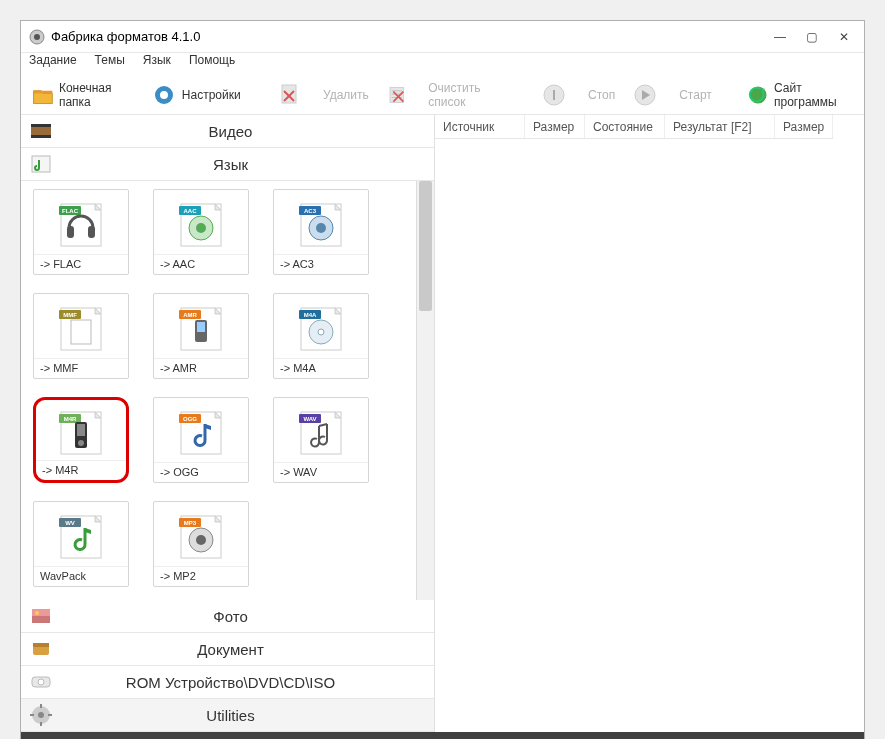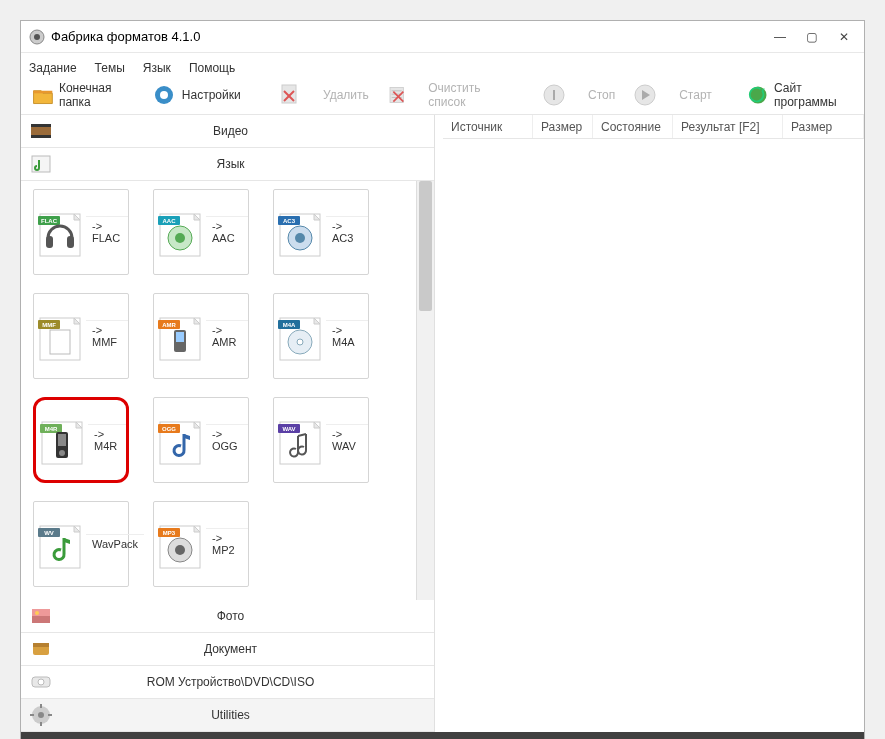--- a/index.html
+++ b/index.html
@@ -3,38 +3,38 @@
 <meta charset="utf-8">
 <style>
 * { box-sizing: border-box; margin: 0; padding: 0; font-family: "Segoe UI", Tahoma, sans-serif; }
 body { background: #f0f0f0; display: flex; justify-content: center; padding: 20px; }
 .window { width: 885px; height: 739px; background: #fff; border: 1px solid #b0b0b0; display: flex; flex-direction: column; position: relative; }
 .titlebar { height: 32px; display: flex; align-items: center; padding: 0 8px; border-bottom: 1px solid #e8e8e8; }
 .app-icon { width: 16px; height: 16px; margin-right: 6px; }
 .title-text { font-size: 13px; color: #000; flex: 1; }
 .win-controls { display: flex; gap: 20px; padding-right: 6px; }
 .win-btn { width: 12px; height: 12px; display: flex; justify-content: center; align-items: center; cursor: pointer; font-size: 12px; color:#444;}
-.menubar { height: 22px; display: flex; align-items: flex-end; padding: 0 8px; gap: 18px; font-size: 12px; color: #333; }
+.menubar { height: 22px; display: flex; align-items: flex-start; padding: 0 8px; gap: 18px; font-size: 12px; color: #333; }
 .menubar span { cursor: pointer; }
 .toolbar { height: 40px; display: flex; padding: 2px 6px; border-bottom: 1px solid #e6e6e6; gap: 8px; }
 .toolbtn { display: flex; align-items: center; gap: 4px; font-size: 12px; color: #333; padding: 2px 4px; cursor: pointer; }
 .toolbtn.dim { color: #b3b3b3; gap: 20px; }
 .toolicon { width: 28px; height: 28px; display: inline-block; }
 .body { flex: 1; display: flex; overflow: hidden; }
 .left { width: 414px; display: flex; flex-direction: column; border-right: 1px solid #e0e0e0;}
-.right { flex: 1; display: flex; flex-direction: column; padding-left: 8px; }
+.right { flex: 1; display: flex; flex-direction: row; }
 .cat-row { height: 33px; display: flex; align-items: center; border-bottom: 1px solid #e6e6e6; background:#fff; cursor:pointer;}
 .cat-row.sel { background:#f4f4f4;}
 .cat-icon { width: 24px; height: 24px; margin: 0 8px; }
-.cat-label { flex: 1; text-align: center; font-size: 12px; color: #333; padding-right:34px;}
+.cat-label { flex: 1; text-align: center; font-size: 15px; color: #333; padding-right:34px;}
 .formats-wrap { flex: 1; display:flex; overflow:hidden; background:#fff;}
 .formats { flex:1; display: flex; flex-wrap: wrap; align-content: flex-start; gap: 18px 24px; padding: 8px 6px 8px 12px; overflow:hidden;}
 .vscroll { width: 18px; background:#f1f1f1; border-left:1px solid #ddd; position:relative;}
 .vscroll .thumb { position:absolute; top:0; left:2px; right:2px; height:130px; background:#c9c9c9; border-radius:2px;}
-.fmt { width: 96px; height: 86px; border: 1px solid #d5d5d5; border-radius:2px; display: flex; flex-direction: row; align-items: center; cursor:pointer; background:#fff; }
+.fmt { width: 96px; height: 86px; border: 1px solid #d5d5d5; border-radius:2px; display: flex; flex-direction: column; align-items: center; cursor:pointer; background:#fff; }
 .fmt.highlight { border: 3px solid #d00; border-radius:12px; }
 .fmt-icon-box { flex:1; display:flex; align-items:center; justify-content:center; width:100%; padding-top:4px;}
 .fmt-img { width: 52px; height: 52px; }
 .fmt-label { width:100%; font-size: 11px; color: #333; padding:3px 6px 4px; border-top:1px solid #eee; text-align:left;}
 .columns { height: 24px; display: flex; align-items:center; border-bottom:1px solid #e6e6e6; font-size:12px; color:#555;}
 .columns div { padding:0 8px; border-right:1px solid #eee; height:100%; display:flex; align-items:center;}
 .statusbar { height: 26px; background:#404040; color:#ddd; display:flex; align-items:center; font-size:11px; padding:0 8px; gap:10px;}
 .statusbar .grow { flex:1;}
 .chk { width:13px; height:13px; background:#fff; border:1px solid #888; display:inline-flex; align-items:center; justify-content:center; font-size:10px; color:#22a; margin-right:4px;}
 .folder-sm { width:16px; height:14px; display:inline-block; margin-right:4px;}

